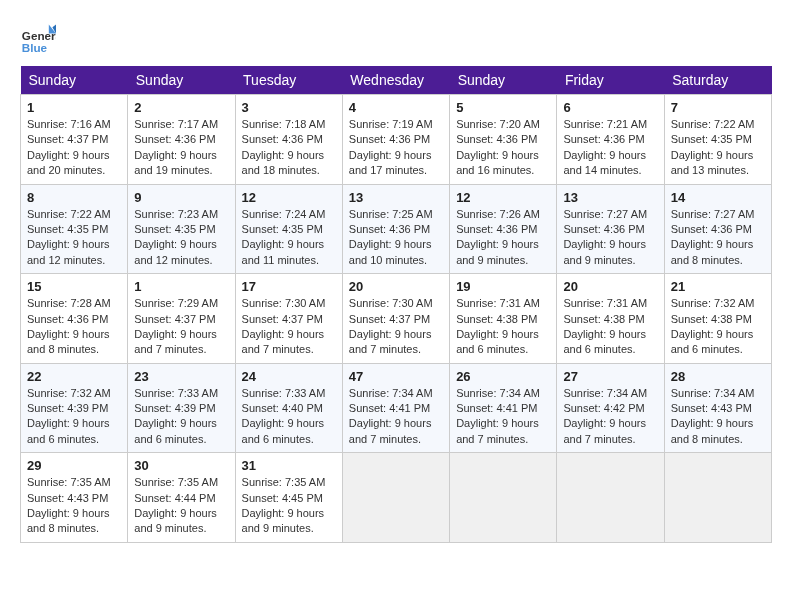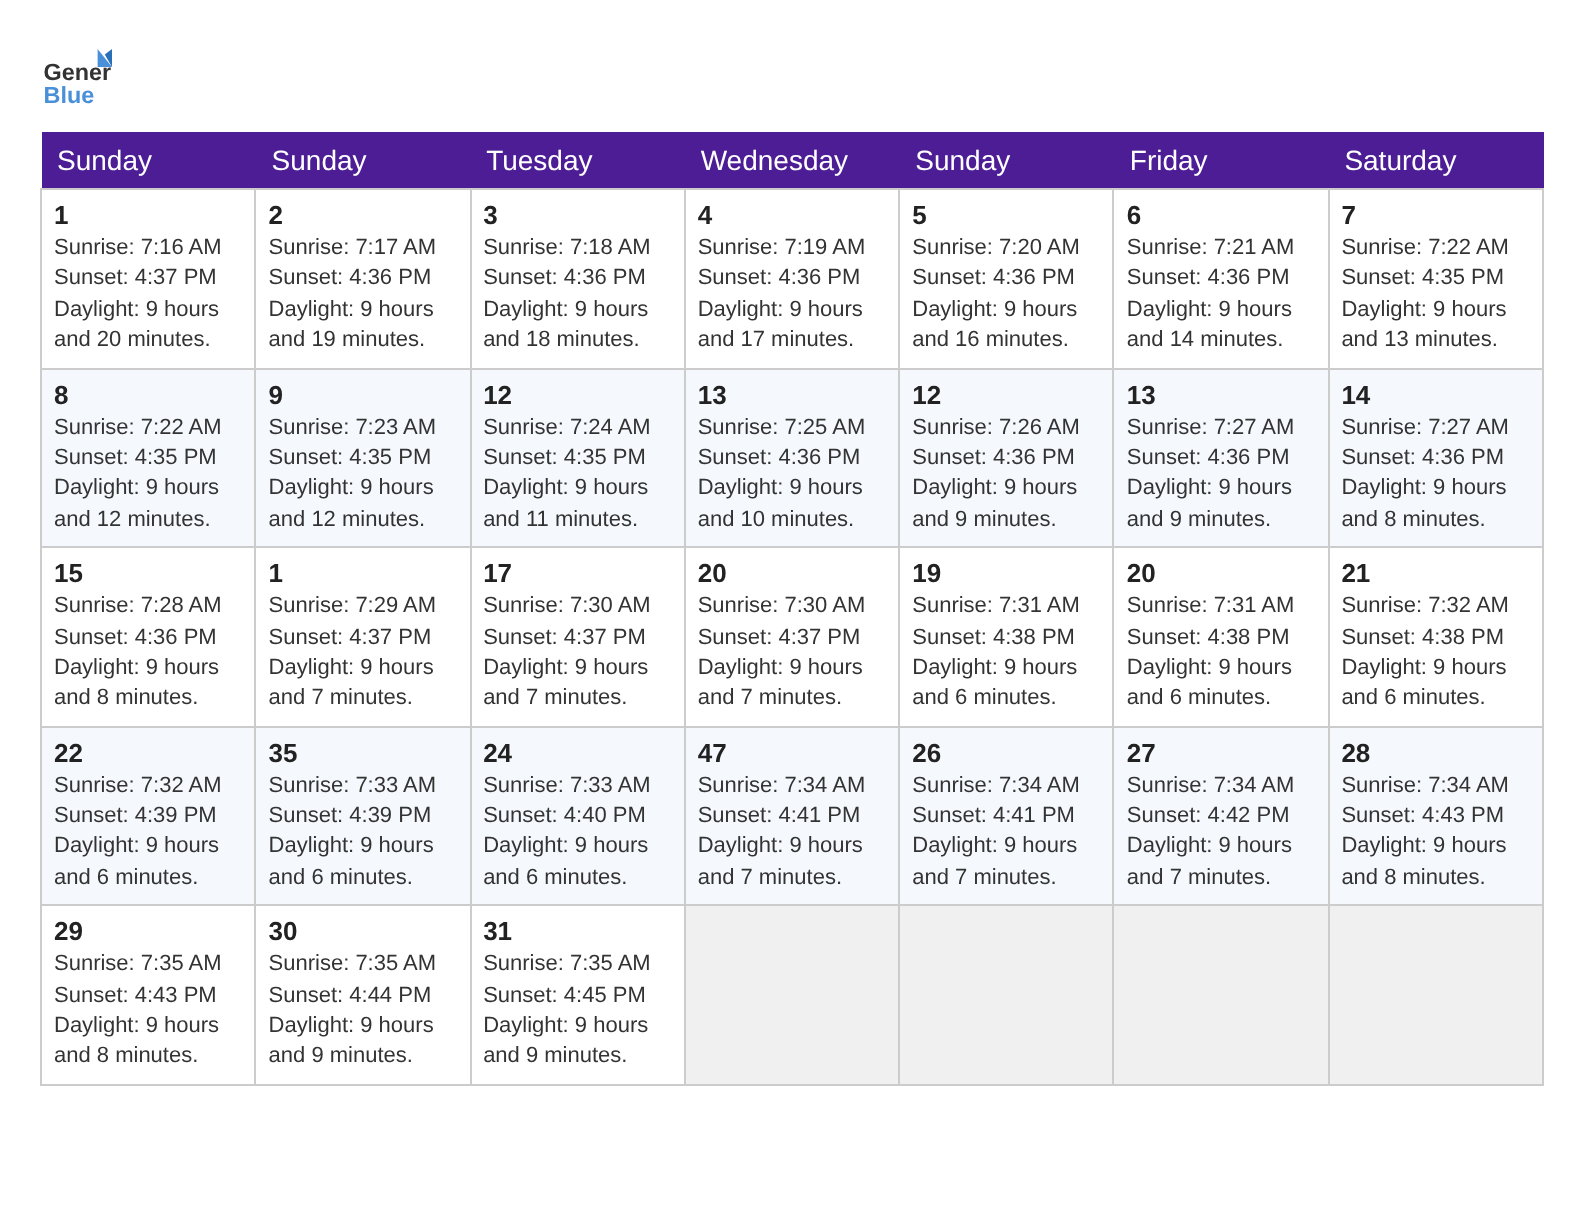--- a/index.html
+++ b/index.html
@@ -288,21 +288,21 @@
       <tr>
         <td>
           <span class="day-number">22</span>
           <div class="day-info">
             Sunrise: 7:32 AM<br>
             Sunset: 4:39 PM<br>
             Daylight: 9 hours and 6 minutes.
           </div>
         </td>
         <td>
-          <span class="day-number">35</span>
+          <span class="day-number">23</span>
           <div class="day-info">
             Sunrise: 7:33 AM<br>
             Sunset: 4:39 PM<br>
             Daylight: 9 hours and 6 minutes.
           </div>
         </td>
         <td>
           <span class="day-number">24</span>
           <div class="day-info">
             Sunrise: 7:33 AM<br>

